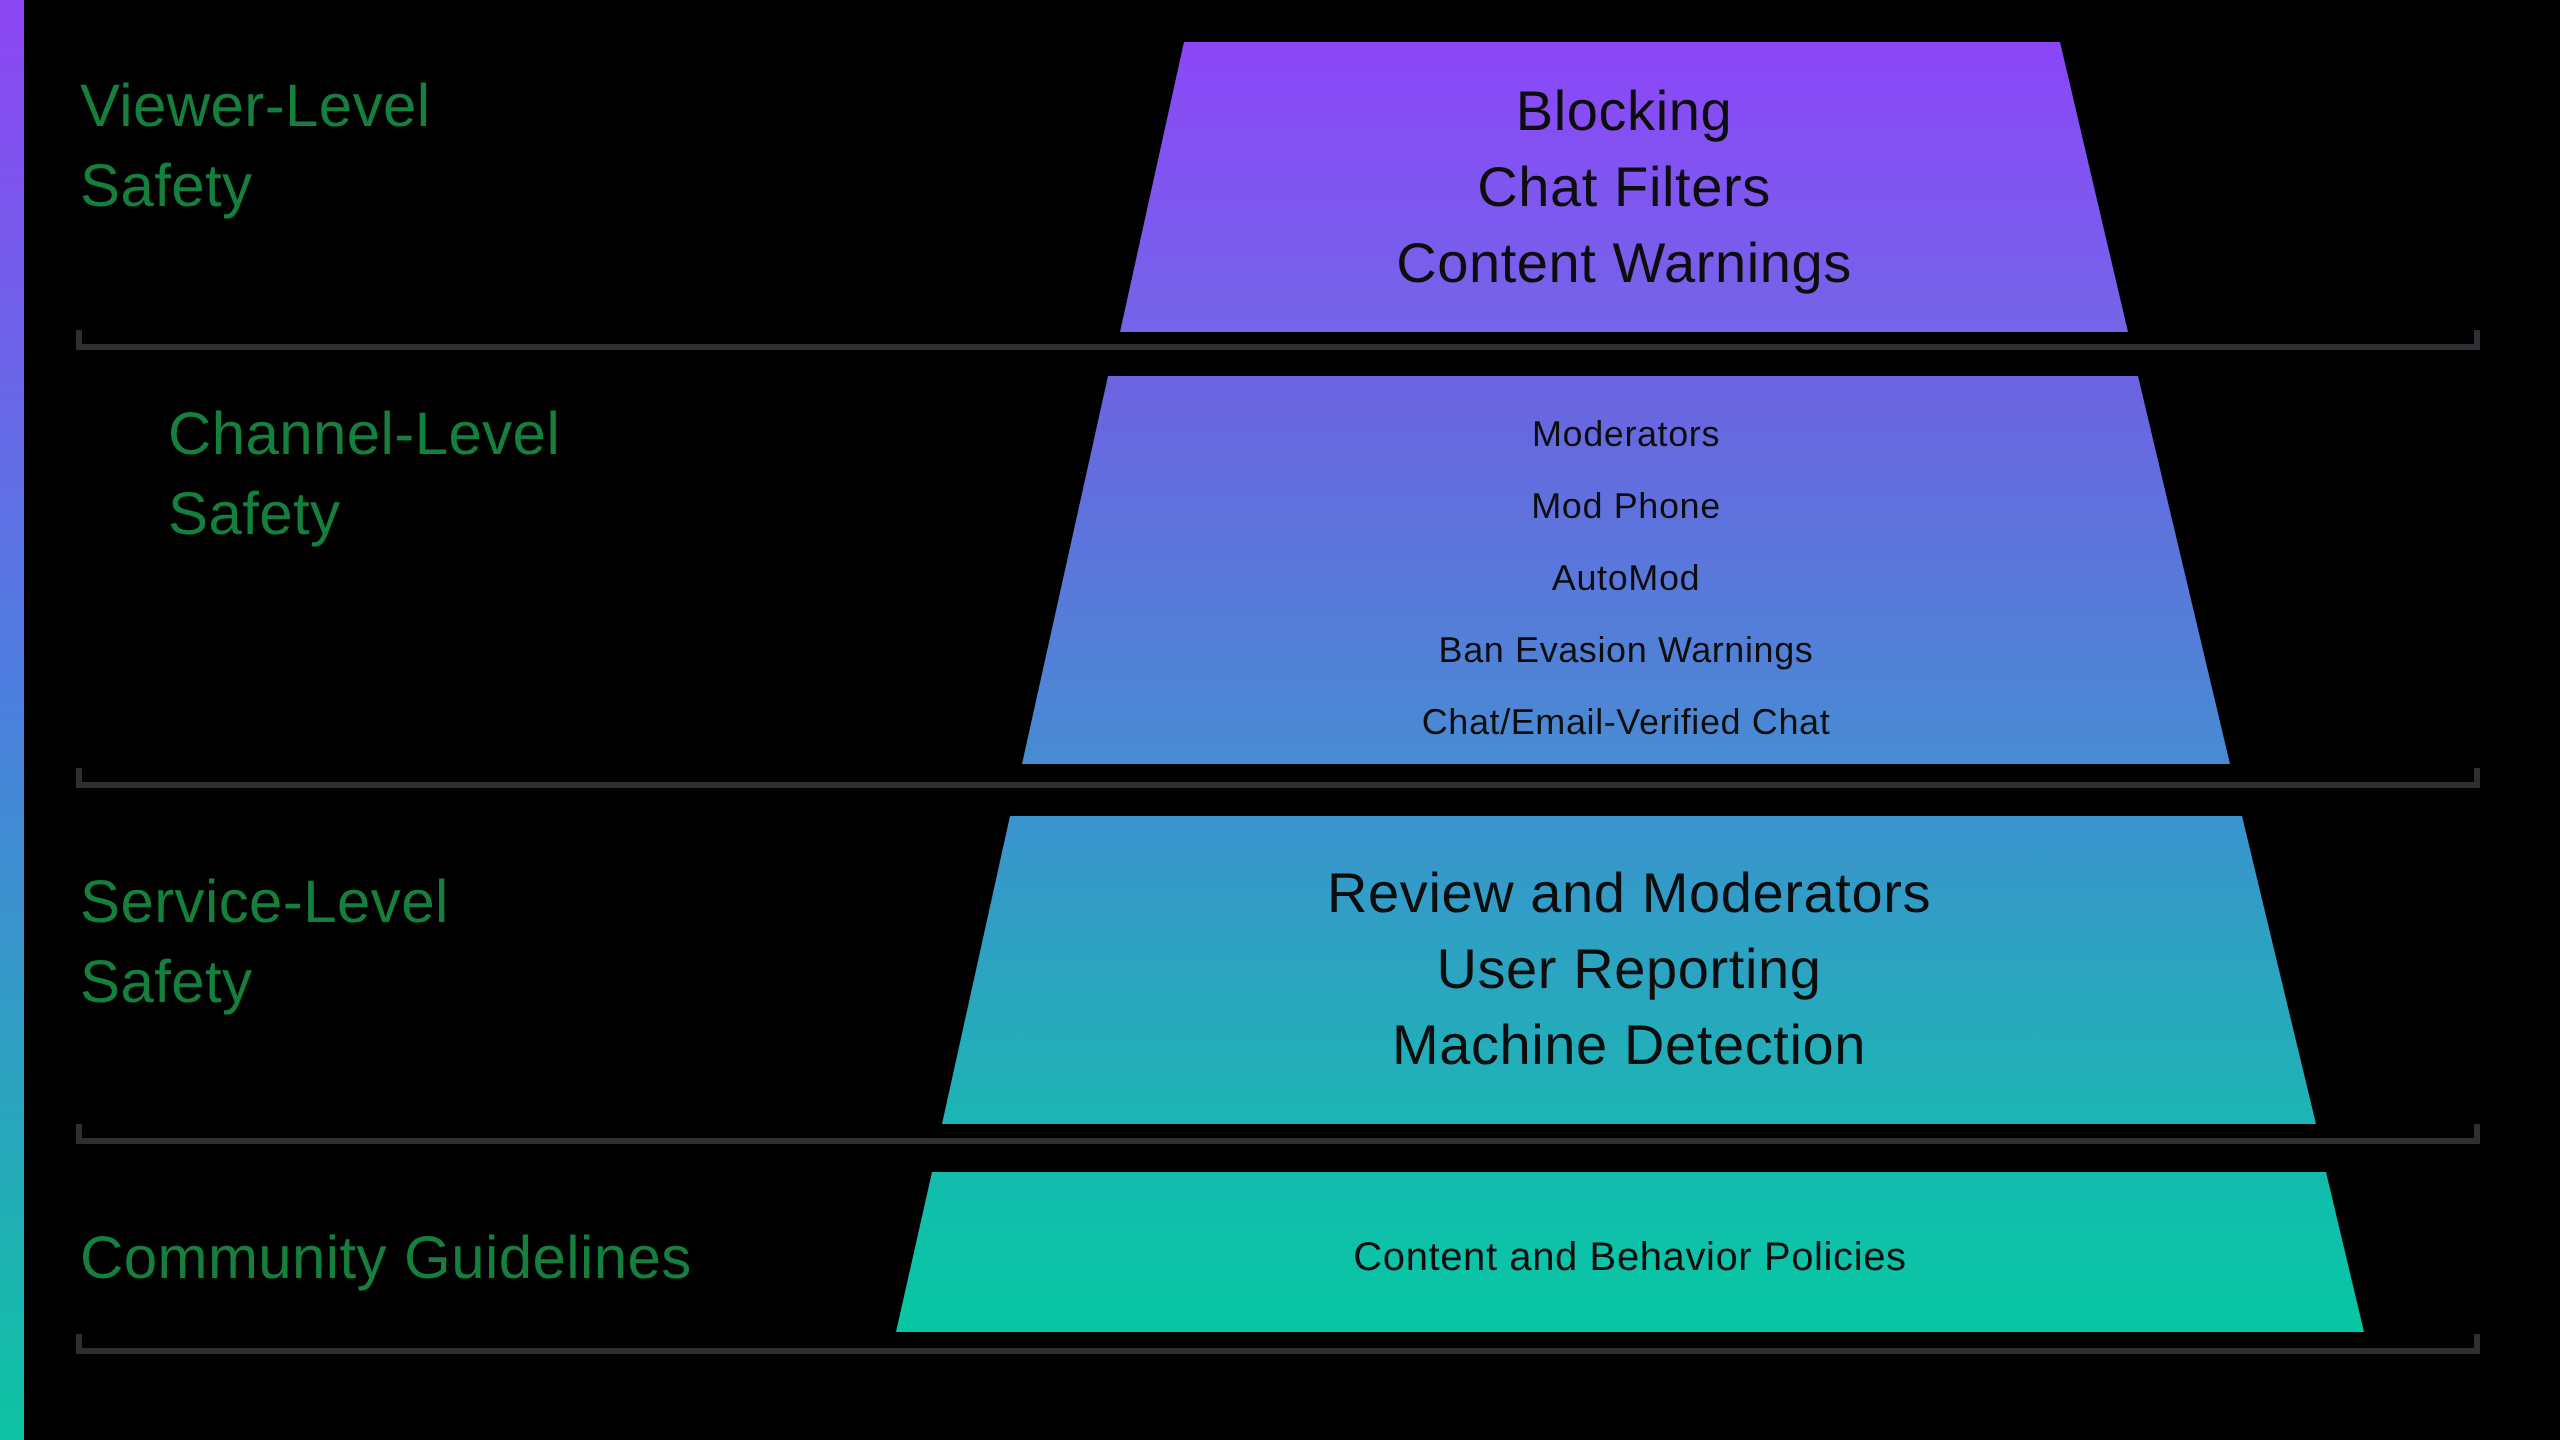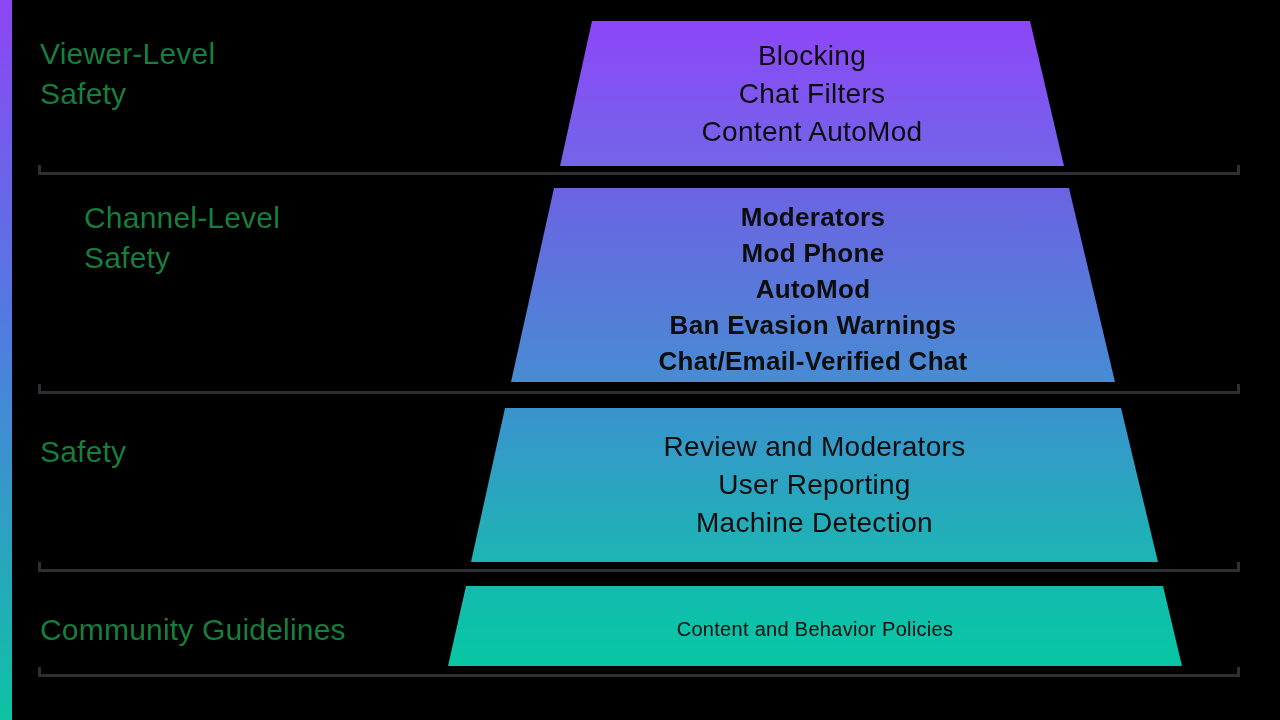--- a/index.html
+++ b/index.html
@@ -50,21 +50,21 @@
   }
   .t1 {
     left: 560px; top: 21px; width: 504px; height: 145px;
     clip-path: polygon(32px 0, 470px 0, 100% 100%, 0 100%);
   }
   .t1 .trap-content { font-size: 28px; line-height: 38px; }
   .t2 {
     left: 511px; top: 188px; width: 604px; height: 194px;
     clip-path: polygon(43px 0, 558px 0, 100% 100%, 0 100%);
   }
-  .t2 .trap-content { font-size: 26px; line-height: 36px; padding-top: 8px; font-weight: bold; }
+  .t2 .trap-content { font-size: 18px; line-height: 36px; padding-top: 8px; }
   .t3 {
     left: 471px; top: 408px; width: 687px; height: 154px;
     clip-path: polygon(34px 0, 650px 0, 100% 100%, 0 100%);
   }
   .t3 .trap-content { font-size: 28px; line-height: 38px; }
   .t4 {
     left: 448px; top: 586px; width: 734px; height: 80px;
     clip-path: polygon(18px 0, 715px 0, 100% 100%, 0 100%);
   }
   .t4 .trap-content { font-size: 20px; line-height: 38px; padding-top: 6px; }
@@ -96,32 +96,33 @@
       <div class="label-line">Viewer-Level</div>
       <div class="label-line">Safety</div>
     </div>
 
   <div class="tier-label pos-l2">
       <div class="label-line">Channel-Level</div>
       <div class="label-line">Safety</div>
     </div>
 
   <div class="tier-label pos-l3">
+      <div class="label-line">Service-Level</div>
       <div class="label-line">Safety</div>
     </div>
 
   <div class="tier-label pos-l4">
       <div class="label-line">Community Guidelines</div>
     </div>
 
   <div class="trap t1" style="background: linear-gradient(rgb(140, 70, 248), rgb(115, 101, 232));">
     <div class="trap-content">
         <div class="trap-item">Blocking</div>
         <div class="trap-item">Chat Filters</div>
-        <div class="trap-item">Content AutoMod</div>
+        <div class="trap-item">Content Warnings</div>
       </div>
   </div>
 
   <div class="trap t2" style="background: linear-gradient(rgb(108, 99, 226), rgb(71, 140, 211));">
     <div class="trap-content">
         <div class="trap-item">Moderators</div>
         <div class="trap-item">Mod Phone</div>
         <div class="trap-item">AutoMod</div>
         <div class="trap-item">Ban Evasion Warnings</div>
         <div class="trap-item">Chat/Email-Verified Chat</div>

